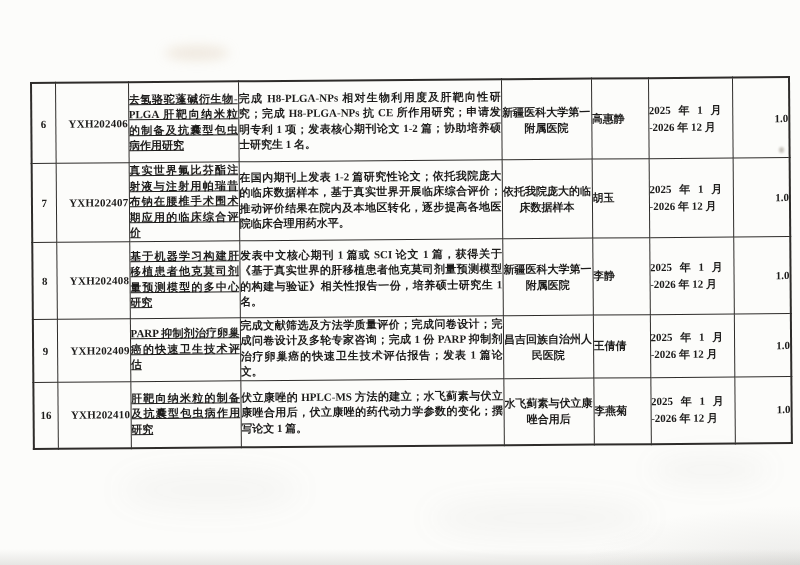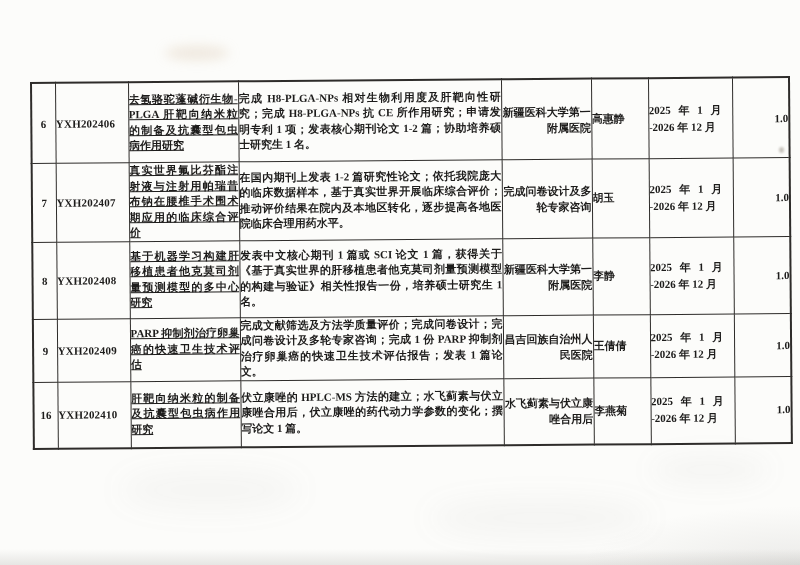--- a/index.html
+++ b/index.html
@@ -29,24 +29,24 @@
     font-size:11px;
     overflow:hidden;
     padding:0;
   }
   tr.r0 td{height:79px;}
   tr.r1 td{height:77px;}
   tr.r2 td{height:76px;}
   tr.r3 td{height:61px;}
   tr.r4 td{height:65px;}
   td.cell-serial{text-align:center;font-size:11.5px;}
-  td.cell-code{text-align:left;font-size:11.5px;letter-spacing:.2px;font-family:Liberation Serif, serif;}
+  td.cell-code{text-align:right;font-size:11.5px;letter-spacing:.2px;font-family:Liberation Serif, serif;}
   td.cell-title{line-height:15.5px;padding:2px 5px;text-align:justify;text-align-last:left;text-decoration:underline;}
   td.cell-obj{line-height:15.5px;padding:2px 7px;text-align:justify;text-align-last:left;}
-  td.cell-inst{line-height:16px;padding:2px 6px;text-align:right;}
+  td.cell-inst{line-height:16px;padding:2px 6px;text-align:center;}
   td.cell-leader{text-align:left;}
   td.cell-period{line-height:17px;padding:2px 6px;text-align:left;}
   td.cell-period .pl1{word-spacing:5px;}
   td.cell-funding{text-align:right;}
   
   .smudge-top{
     position:absolute;left:165px;top:46px;width:64px;height:14px;
     background:rgba(208,184,150,.28);border-radius:50%;filter:blur(6px);
   }
   .speck-right{
@@ -102,21 +102,21 @@
           <div class="pl2">-2026 年 12 月</div>
         </td>
         <td class="cell-funding">1.0</td>
       </tr>
 
       <tr class="r1">
         <td class="cell-serial">7</td>
         <td class="cell-code">YXH202407</td>
         <td class="cell-title">真实世界氟比芬酯注射液与注射用帕瑞昔布钠在腰椎手术围术期应用的临床综合评价</td>
         <td class="cell-obj">在国内期刊上发表 1-2 篇研究性论文；依托我院庞大的临床数据样本，基于真实世界开展临床综合评价；推动评价结果在院内及本地区转化，逐步提高各地医院临床合理用药水平。</td>
-        <td class="cell-inst">完成问卷设计及多轮专家咨询</td>
+        <td class="cell-inst">依托我院庞大的临床数据样本</td>
         <td class="cell-leader">胡玉</td>
         <td class="cell-period">
           <div class="pl1">2025 年 1 月</div>
           <div class="pl2">-2026 年 12 月</div>
         </td>
         <td class="cell-funding">1.0</td>
       </tr>
 
       <tr class="r2">
         <td class="cell-serial">8</td>

